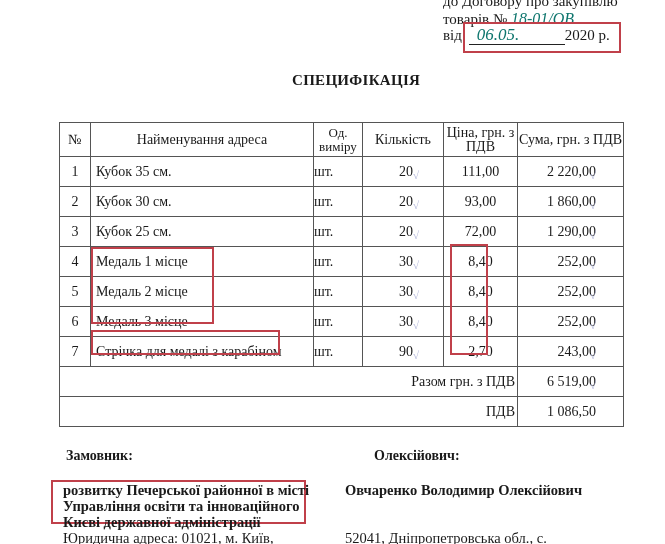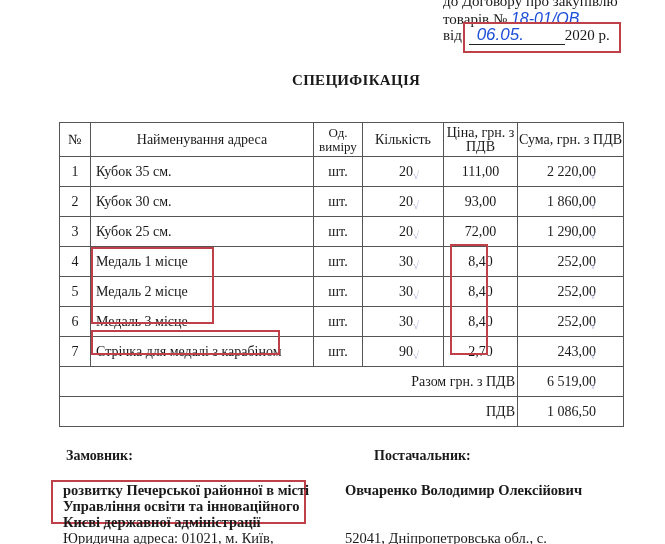--- a/index.html
+++ b/index.html
@@ -1,28 +1,28 @@
 <!DOCTYPE html>
 <html><head>
 <meta charset="utf-8">
 <style>
   html,body{margin:0;padding:0;background:#fff;}
   body{width:665px;height:544px;overflow:hidden;position:relative;font-family:"Liberation Serif",serif;color:#1a1a1a;}
   .abs{position:absolute;}
   .hdr-line{font-size:15px;line-height:17px;white-space:nowrap;}
-  .hand{font-family:Liberation Sans, sans-serif;color:#1d4ed8;font-style:italic;margin-top:22px;}
+  .hand{font-family:Liberation Serif, serif;color:#0f766e;font-style:italic;margin-top:22px;}
   .redbox{position:absolute;border:2px solid #c0404a;box-sizing:border-box;}
   .title{font-size:15px;font-weight:bold;letter-spacing:0.3px;}
   table.spec{position:absolute;left:59px;top:122px;border-collapse:collapse;font-size:14px;}
   table.spec td, table.spec th{border:1.3px solid #555;padding:0;font-weight:normal;}
   table.spec th{height:33px;line-height:14px;text-align:center;vertical-align:middle;}
   table.spec td{height:29px;vertical-align:middle;}
   .c-no{width:30px;text-align:center;}
   .c-name{width:217px;padding-left:5px !important;text-align:left;}
-  .c-unit{width:48px;text-align:center;}
+  .c-unit{width:48px;text-align:left;}
   .c-qty{width:80px;text-align:right;padding-right:30px !important;box-sizing:border-box;}
   .c-price{width:73px;text-align:center;}
   .c-sum{width:105px;text-align:right;padding-right:27px !important;box-sizing:border-box;}
   .sumlabel{text-align:right;padding-right:2px !important;}
   .sec-head{font-size:14px;font-weight:bold;}
   .bold{font-weight:bold;font-size:14.5px;line-height:16px;}
   .plain{font-size:14.5px;}
 </style>
 </head>
 <body>
@@ -143,17 +143,17 @@
 
 <div class="abs sec-head" style="left:66px;top:448px;">Замовник:</div>
 <div class="redbox" style="left:51px;top:480px;width:255px;height:44px;"></div>
 <div class="abs bold" style="left:63px;top:482px;">
   <div>розвитку Печерської районної в місті</div>
   <div>Управління освіти та інноваційного</div>
   <div>Києві державної адміністрації</div>
 </div>
 <div class="abs plain" style="left:63px;top:530px;">Юридична адреса: 01021, м. Київ,</div>
 
-<div class="abs sec-head" style="left:374px;top:448px;">Постачальник:</div>
+<div class="abs sec-head" style="left:374px;top:448px;">Олексійович:</div>
 <div class="abs bold" style="left:345px;top:482px;">
   <div>Овчаренко Володимир Олексійович</div>
 </div>
 <div class="abs plain" style="left:345px;top:530px;">52041, Дніпропетровська обл., с.</div>
 
 </body></html>

